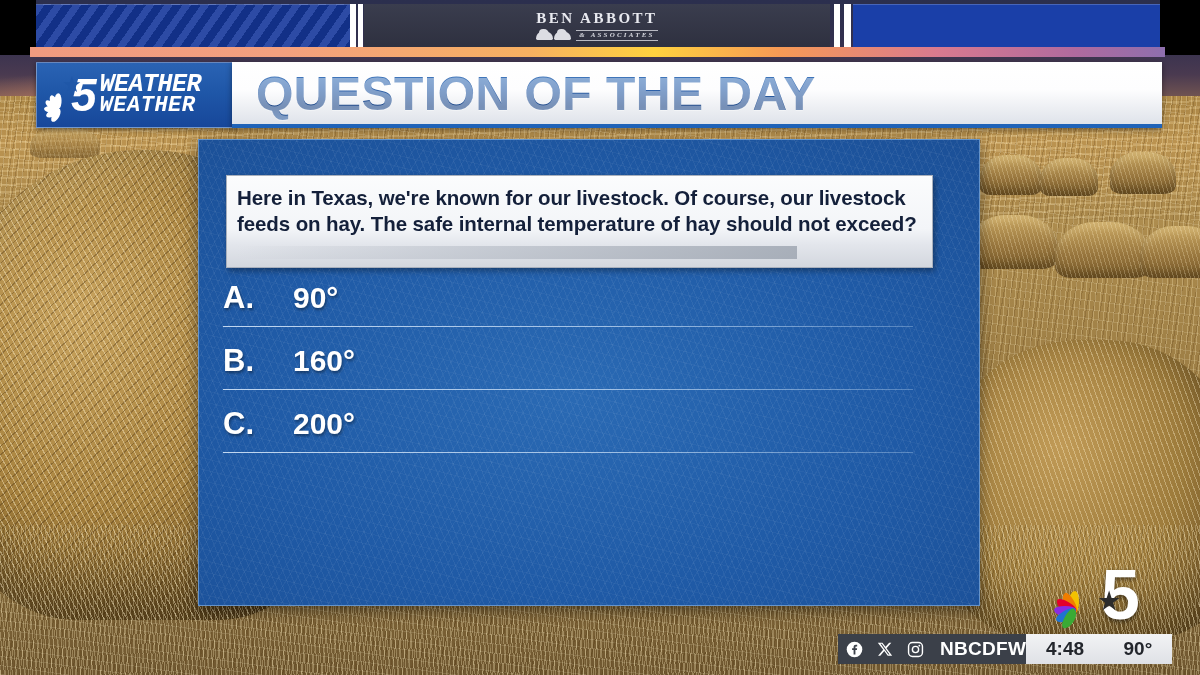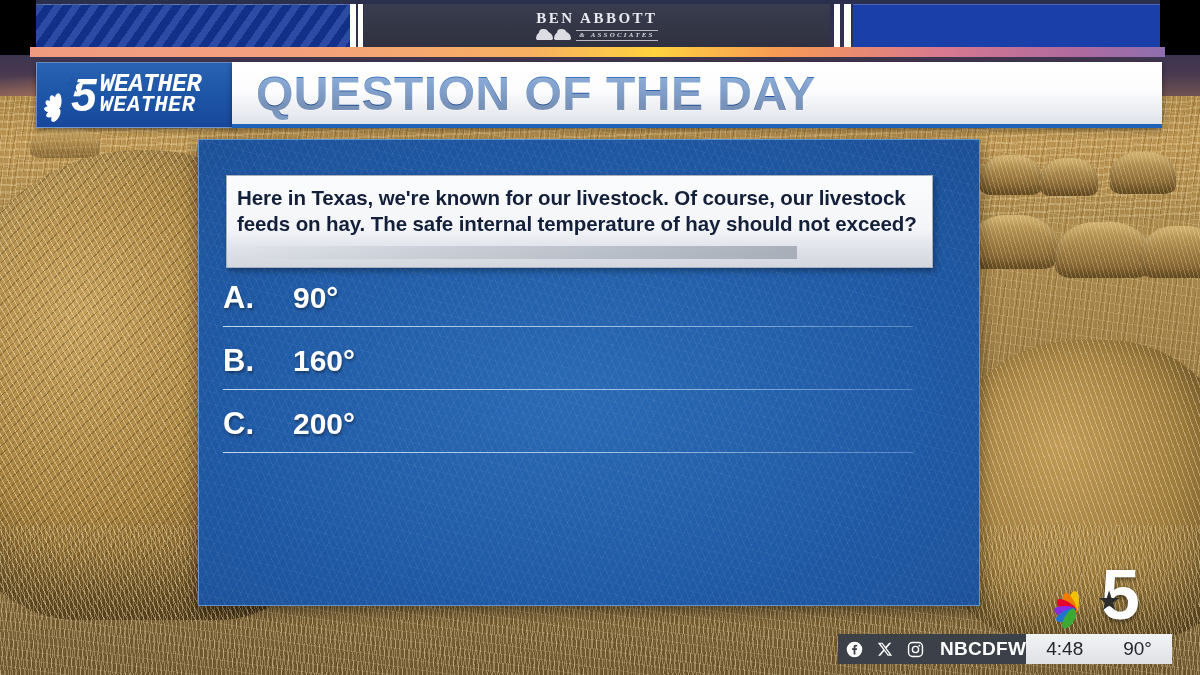--- a/index.html
+++ b/index.html
@@ -243,21 +243,21 @@
 
   
   .botbar{ position:absolute; left:838px; top:634px; width:334px; height:30px; display:flex; }
   .bot-left{
     flex:0 0 188px; background:#3b4049; display:flex; align-items:center; gap:14px; padding-left:8px;
   }
   .bot-handle{ font-size:19px; font-weight:700; color:#fff; letter-spacing:.3px; margin-left:2px; }
   .bot-right{
     flex:1; background:linear-gradient(180deg,#f2f3f5,#dfe1e6);
     display:flex; align-items:center; justify-content:space-around;
-    font-size:19px; font-weight:400; color:#23262c;
+    font-size:19px; font-weight:700; color:#23262c;
   }
   svg.ic{ display:block; }
 </style>
 </head>
 <body>
 
 <div class="screen">
 
   <div class="bg">
     <div class="bg-sky"></div>

